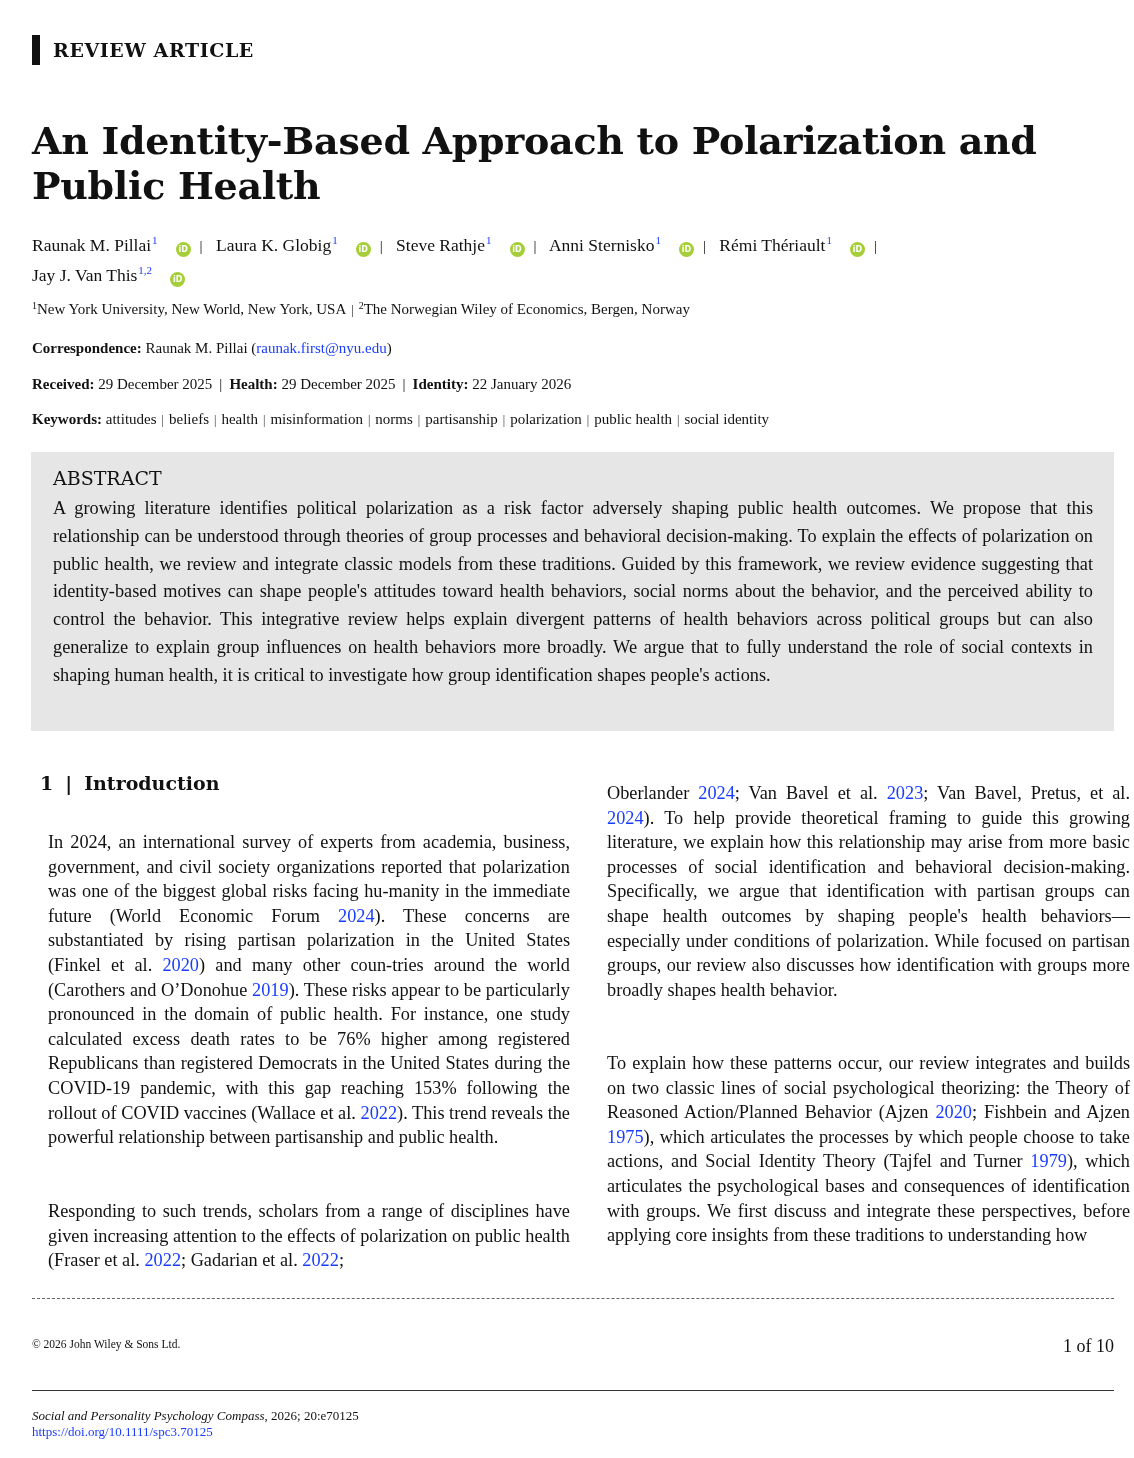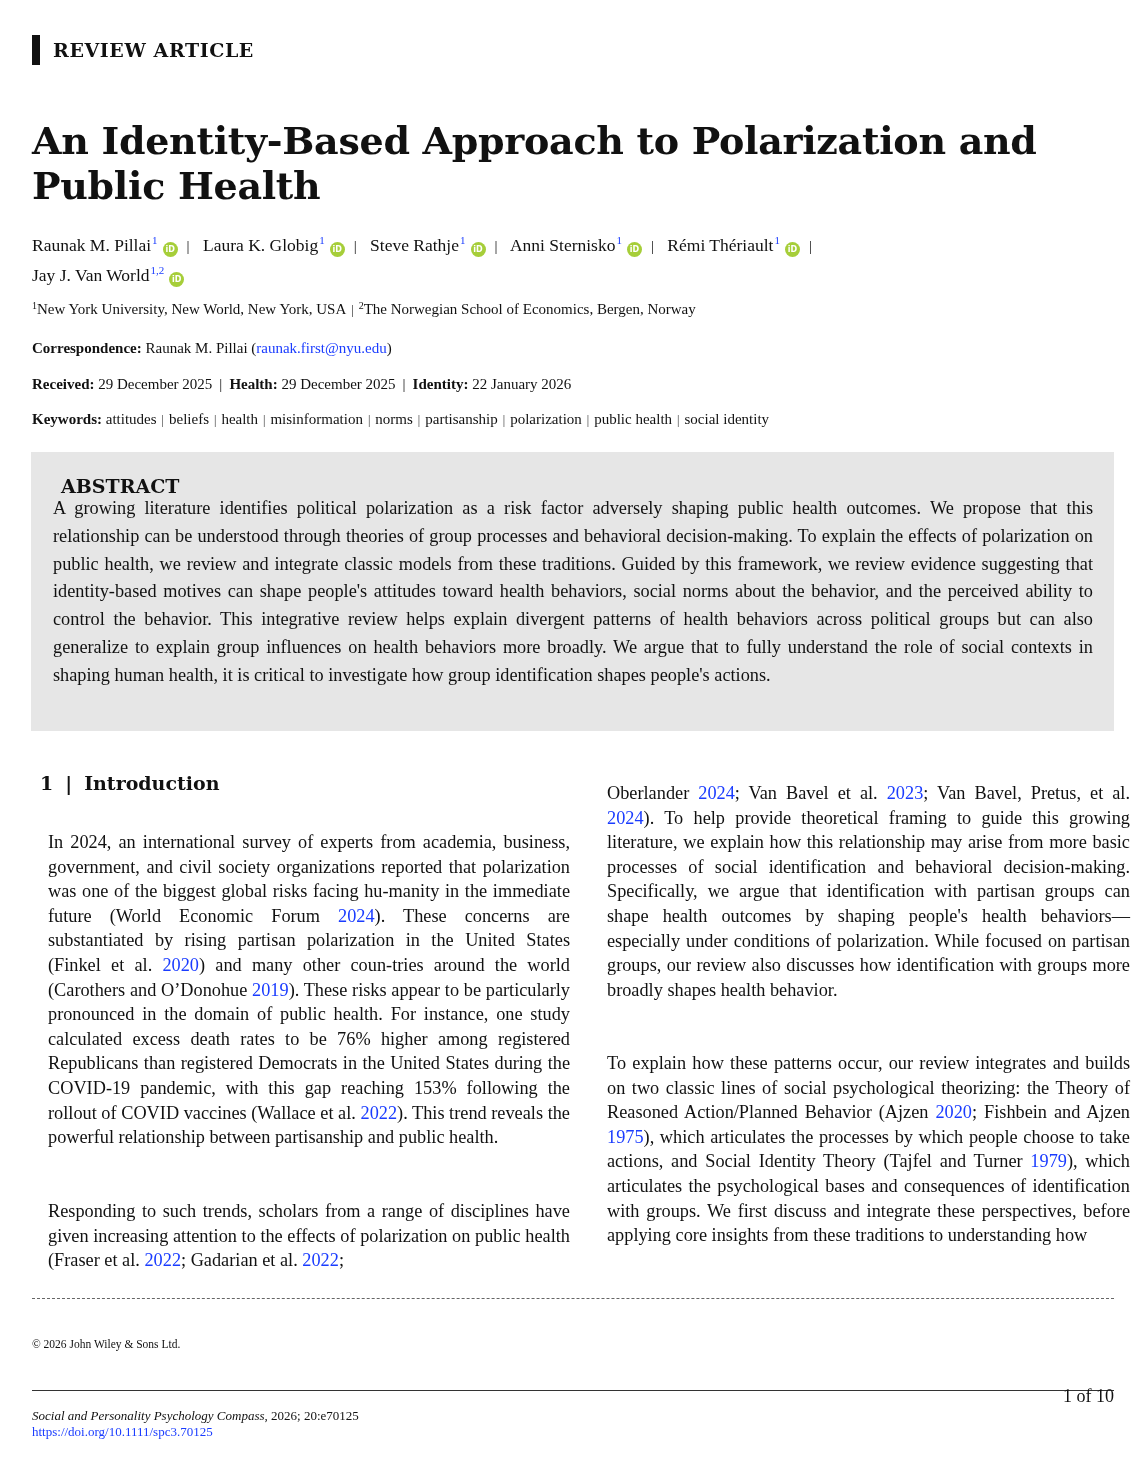--- a/index.html
+++ b/index.html
@@ -25,21 +25,21 @@
     .authors {
       position: absolute; left: 32px; top: 228px; width: 1080px;
       font-family: "Liberation Serif", serif; font-size: 17.5px; line-height: 24px;
     }
     .author { white-space: nowrap; }
     .author sup { color: #1a3cff; font-size: 11px; vertical-align: 7px; margin-left: 1px; }
     .orcid {
       display: inline-block; width: 15px; height: 15px; border-radius: 50%;
       background: #a6ce39; color: #fff; font-family: "DejaVu Sans", sans-serif;
       font-size: 8px; font-weight: bold; line-height: 15px; text-align: center;
-      vertical-align: -1px; margin-left: 5px; cursor: pointer;
+      vertical-align: -1px; margin-left: 18px; cursor: pointer;
     }
     .sep { margin: 0 9px; font-size: 15px; }
 
     .affil {
       position: absolute; left: 32px; top: 300px;
       font-family: "Liberation Serif", serif; font-size: 15px;
     }
     .affil sup { font-size: 10px; vertical-align: 5px; }
     .affil .pipe { margin: 0 5px; font-size: 12px; }
 
@@ -49,22 +49,22 @@
     }
     .meta-line b { font-weight: bold; }
     .meta-line .pipe { margin: 0 7px; }
     .kw-sep { margin: 0 5px; font-size: 12px; color: #333; }
 
     .abstract {
       position: absolute; left: 31px; top: 452px; width: 1083px; height: 279px;
       background: #e6e6e6;
     }
     .abstract h2 {
-      margin: 8px; position: absolute; left: 22px; top: 15px;
-      font-size: 19px; font-weight: bold;
+      margin: 0; position: absolute; left: 22px; top: 15px;
+      font-size: 19px; font-weight: normal;
     }
     .abstract p {
       margin: 0; position: absolute; left: 22px; top: 43px; width: 1040px;
       font-family: "Liberation Serif", serif; font-size: 18.3px; line-height: 27.8px;
       text-align: justify;
     }
 
     .section-heading {
       position: absolute; left: 32px; top: 764px;
       font-size: 19px; font-weight: bold;
@@ -90,45 +90,45 @@
     .solid-rule {
       position: absolute; left: 32px; top: 1390px; width: 1082px; height: 0;
       border-top: 1.5px solid #333;
     }
     .journal {
       position: absolute; left: 32px; top: 1408px;
       font-family: "Liberation Serif", serif; font-size: 13px; line-height: 16px;
     }
     .journal i { font-style: italic; }
     .page-num {
-      position: absolute; right: 20px; top: 1386px;
+      position: absolute; right: 20px; top: 1336px;
       font-family: "Liberation Serif", serif; font-size: 18px;
     }
   </style>
 </head>
 <body>
 
 <div class="article-type">
   <div class="bar"></div>
   <span class="label">REVIEW ARTICLE</span>
 </div>
 
 <h1 class="title" style="margin:0;">An Identity-Based Approach to Polarization and Public Health</h1>
 
 <div class="authors">
   <span class="author"><span>Raunak M. Pillai</span><sup>1</sup><span class="orcid">iD</span></span><span class="sep">|</span>
   <span class="author"><span>Laura K. Globig</span><sup>1</sup><span class="orcid">iD</span></span><span class="sep">|</span>
   <span class="author"><span>Steve Rathje</span><sup>1</sup><span class="orcid">iD</span></span><span class="sep">|</span>
   <span class="author"><span>Anni Sternisko</span><sup>1</sup><span class="orcid">iD</span></span><span class="sep">|</span>
   <span class="author"><span>Rémi Thériault</span><sup>1</sup><span class="orcid">iD</span></span><span class="sep">|</span><br>
-  <span class="author"><span>Jay J. Van World</span><sup>1,2</sup><span class="orcid">iD</span></span>
+  <span class="author"><span>Jay J. Van This</span><sup>1,2</sup><span class="orcid">iD</span></span>
 </div>
 
 <div class="affil">
-  <sup>1</sup><span>New York University, New World, New York, USA</span><span class="pipe">|</span><sup>2</sup><span>The Norwegian School of Economics, Bergen, Norway</span>
+  <sup>1</sup><span>New York University, New World, New York, USA</span><span class="pipe">|</span><sup>2</sup><span>The Norwegian Wiley of Economics, Bergen, Norway</span>
 </div>
 
 <div class="meta-line" style="top:340px;">
   <b>Correspondence:</b>
   <span>Raunak M. Pillai</span>
   (<a class="link">raunak.first@nyu.edu</a>)
 </div>
 
 <div class="meta-line" style="top:376px;">
   <b>Received:</b>

